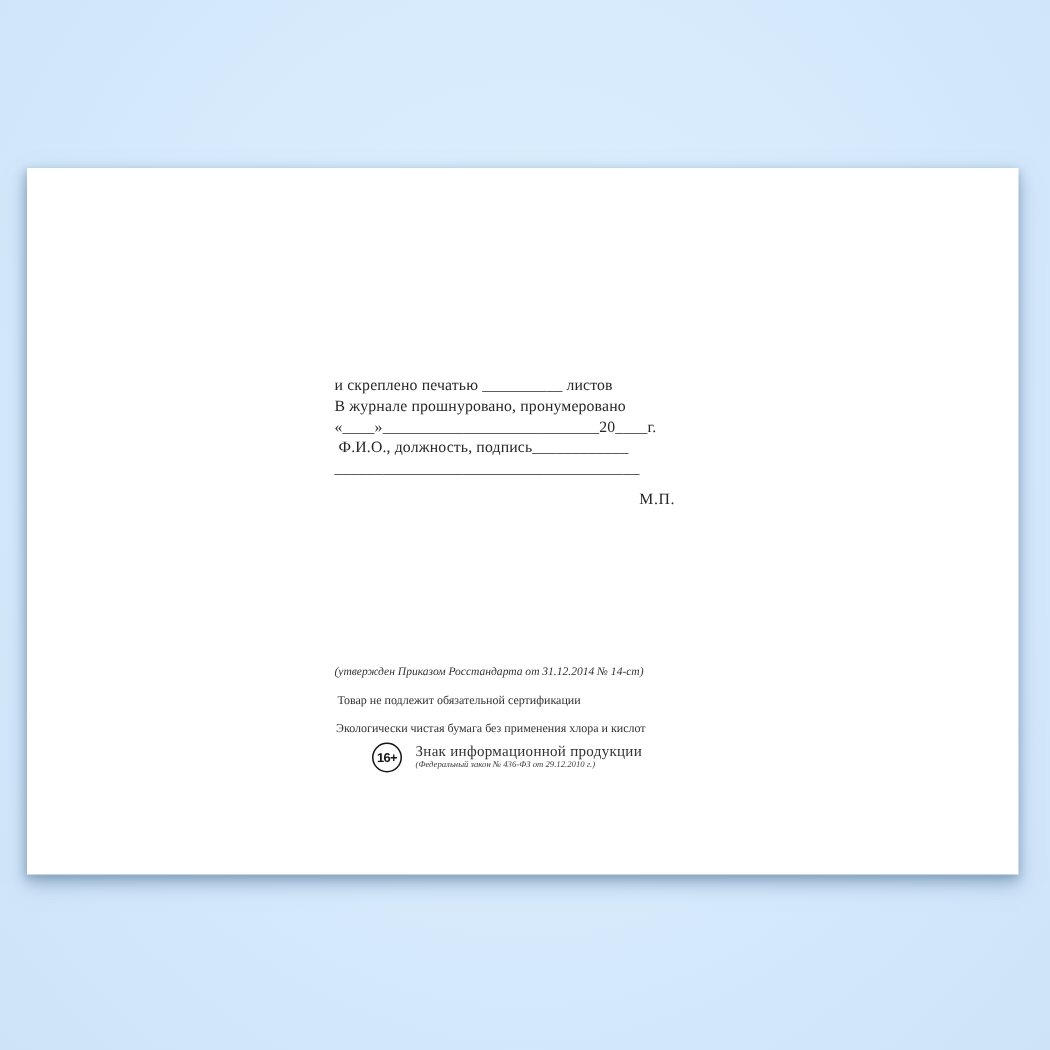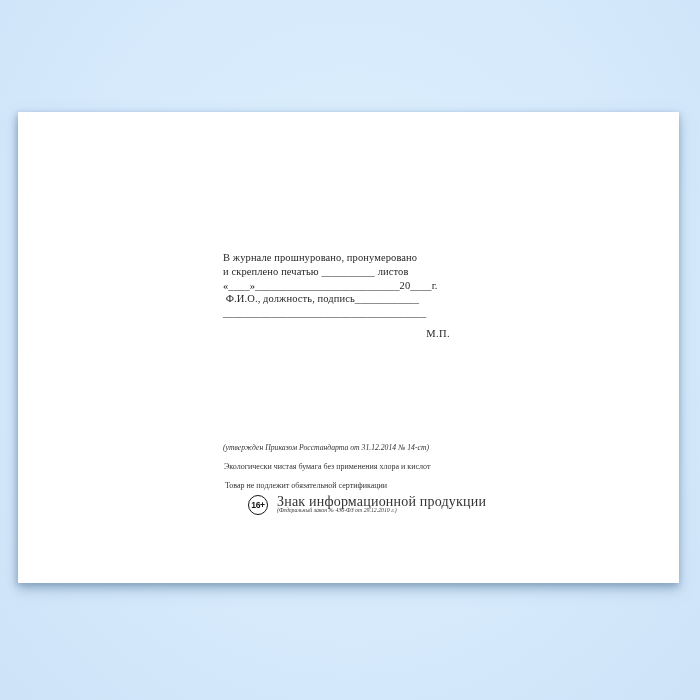--- a/index.html
+++ b/index.html
@@ -75,43 +75,43 @@
     align-items: center;
     justify-content: center;
     font-family: "Liberation Sans", "DejaVu Sans", sans-serif;
     font-weight: bold;
     font-size: 8.6px;
     letter-spacing: -0.4px;
     color: #151515;
     flex: 0 0 auto;
   }
   .age-text { display: flex; flex-direction: column; }
-  .age-label { font-size: 14px; line-height: 9px; letter-spacing: 0.2px; font-family: Liberation Serif, serif; }
+  .age-label { font-size: 10px; line-height: 9px; letter-spacing: 0.2px; font-family: Liberation Serif, serif; }
   .age-law { font-size: 5.8px; line-height: 7px; font-style: italic; margin-top: 1px; color: #3c3c3c; }
 </style>
 </head>
 <body>
 
 <div class="scene">
   <div class="paper">
 
     <div class="stitch-block">
+      <div class="stitch-line">и скреплено печатью __________ листов</div>
       <div class="stitch-line">В журнале прошнуровано, пронумеровано</div>
-      <div class="stitch-line">и скреплено печатью __________ листов</div>
       <div class="stitch-line">«____»___________________________20____г.</div>
       <div class="stitch-line"> Ф.И.О., должность, подпись____________</div>
       <div class="stitch-line">______________________________________</div>
       <div class="seal-line">М.П.</div>
     </div>
 
     <div class="info-block">
       <div class="compliance-3">(утвержден Приказом Росстандарта от 31.12.2014 № 14-ст)</div>
 
+      <div class="note note-2">Товар не подлежит обязательной сертификации</div>
       <div class="note note-3">Экологически чистая бумага без применения хлора и кислот</div>
-      <div class="note note-2">Товар не подлежит обязательной сертификации</div>
 
       <div class="age-row">
         <div class="age-circle">16+</div>
         <div class="age-text">
           <div class="age-label">Знак информационной продукции</div>
           <div class="age-law">(Федеральный закон № 436-ФЗ от 29.12.2010 г.)</div>
         </div>
       </div>
     </div>
 

